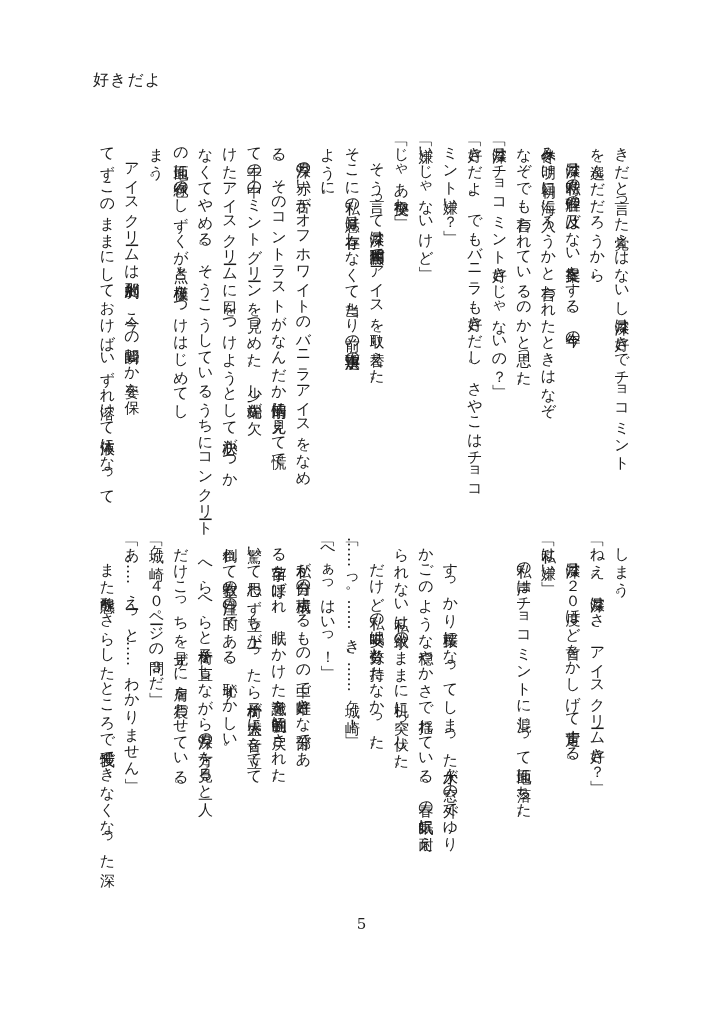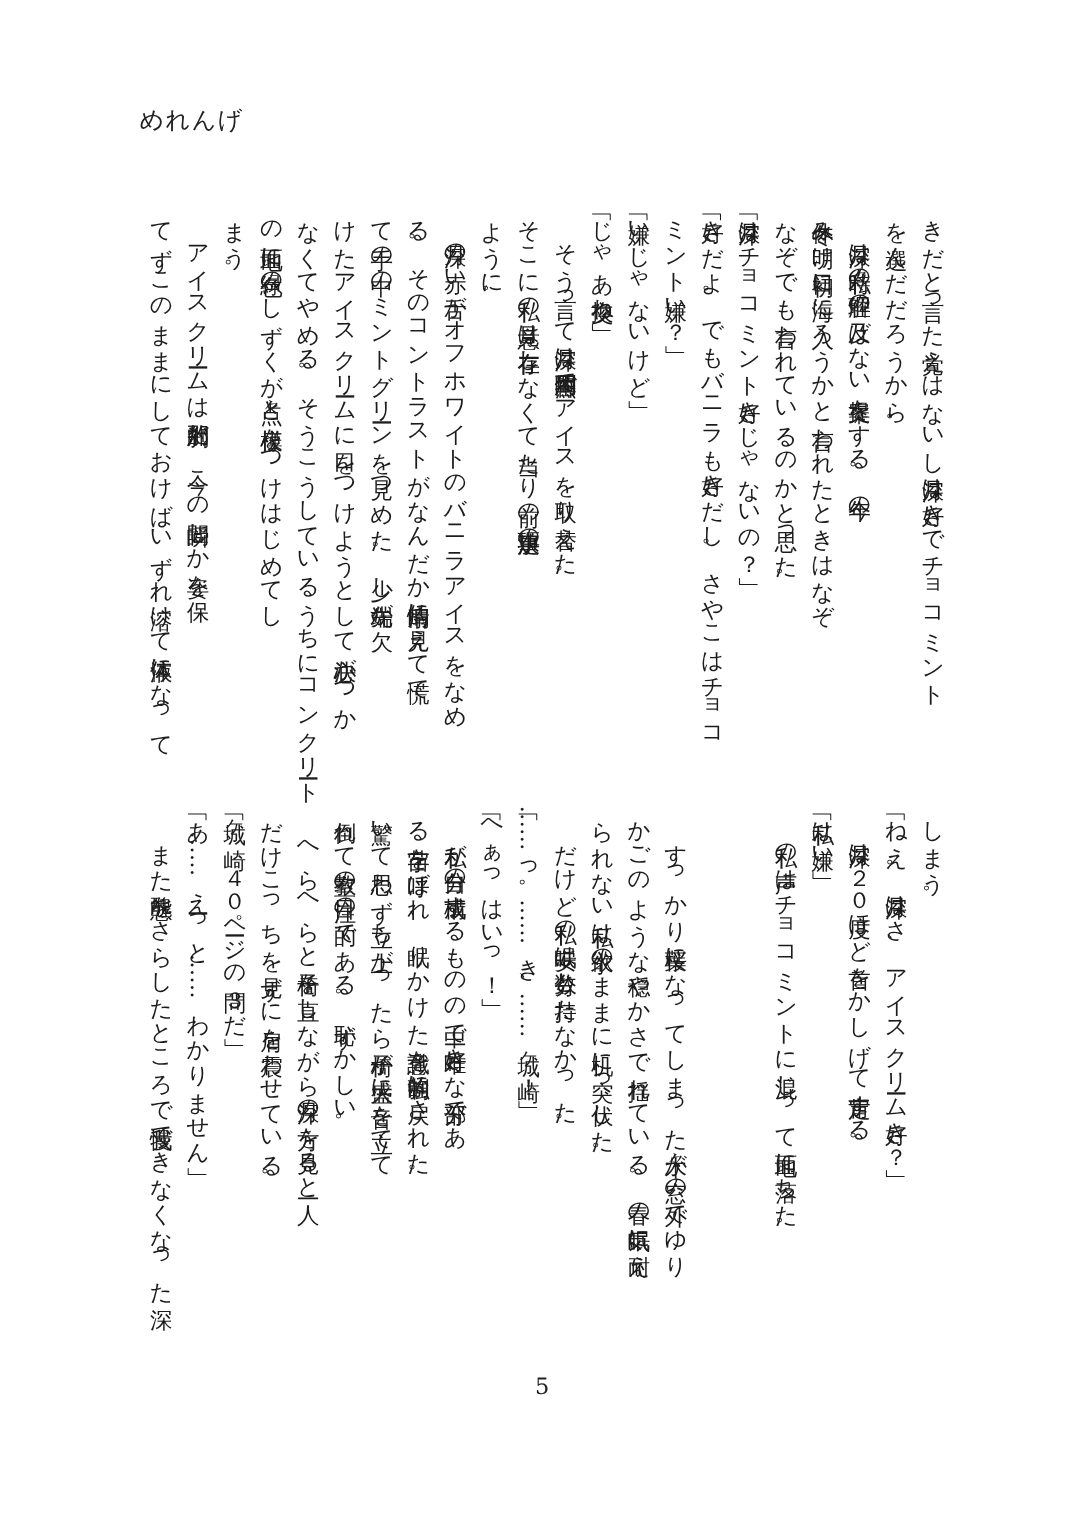--- a/index.html
+++ b/index.html
@@ -56,21 +56,21 @@
       text-align: center;
       font-family: "DejaVu Serif", "Liberation Serif", serif;
       font-size: 15px;
       line-height: 18px;
       color: #222222;
     }
   </style>
 </head>
 <body>
 
-<div class="running-head">めれんげ</div>
+<div class="running-head">好きだよ</div>
 
 <div class="text-block top">
   <div class="line">きだと言った覚えはないし深月は好きでチョコミント</div>
   <div class="line">を選んだだろうから。</div>
   <div class="line">　深月は時々私の理解の及ばない提案をする。今年の</div>
   <div class="line">冬休み明け初日に海に入ろうかと言われたときはなぞ</div>
   <div class="line">なぞでも言われているのかと思った。</div>
   <div class="line">「深月はチョコミント好きじゃないの？」</div>
   <div class="line">「好きだよ。でもバニラも好きだし。さやこはチョコ</div>
   <div class="line">ミント嫌い？」</div>

